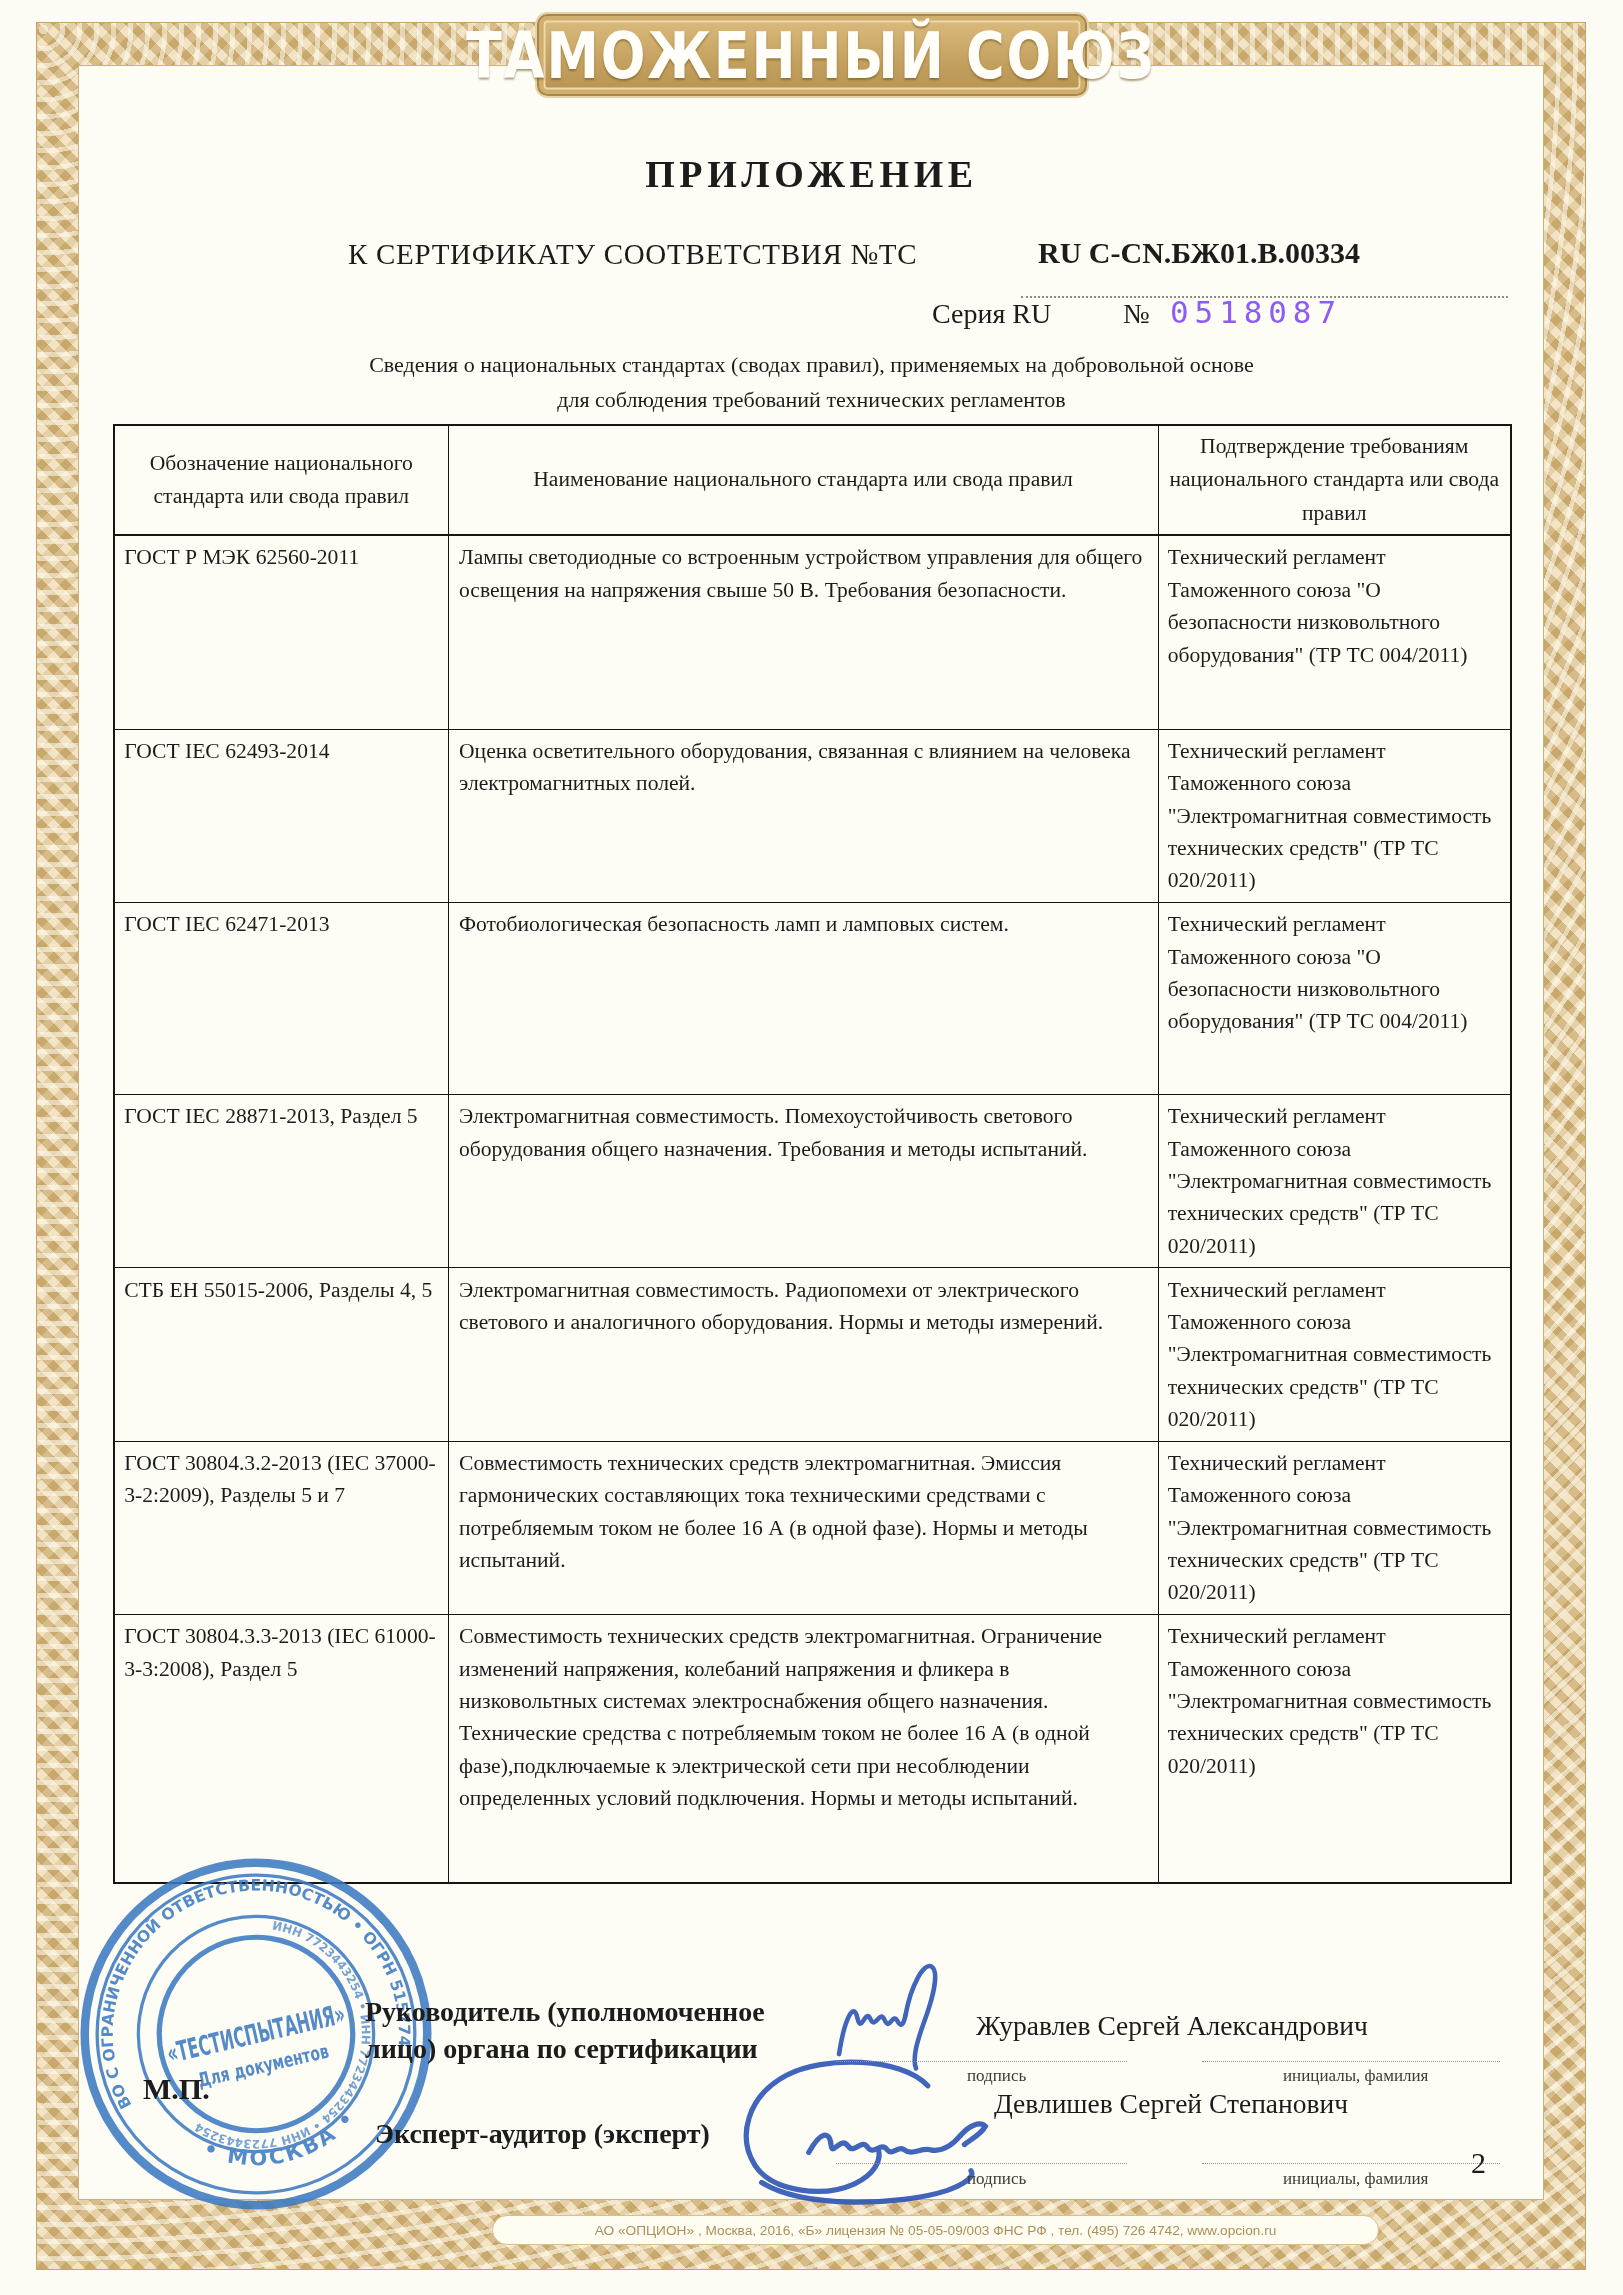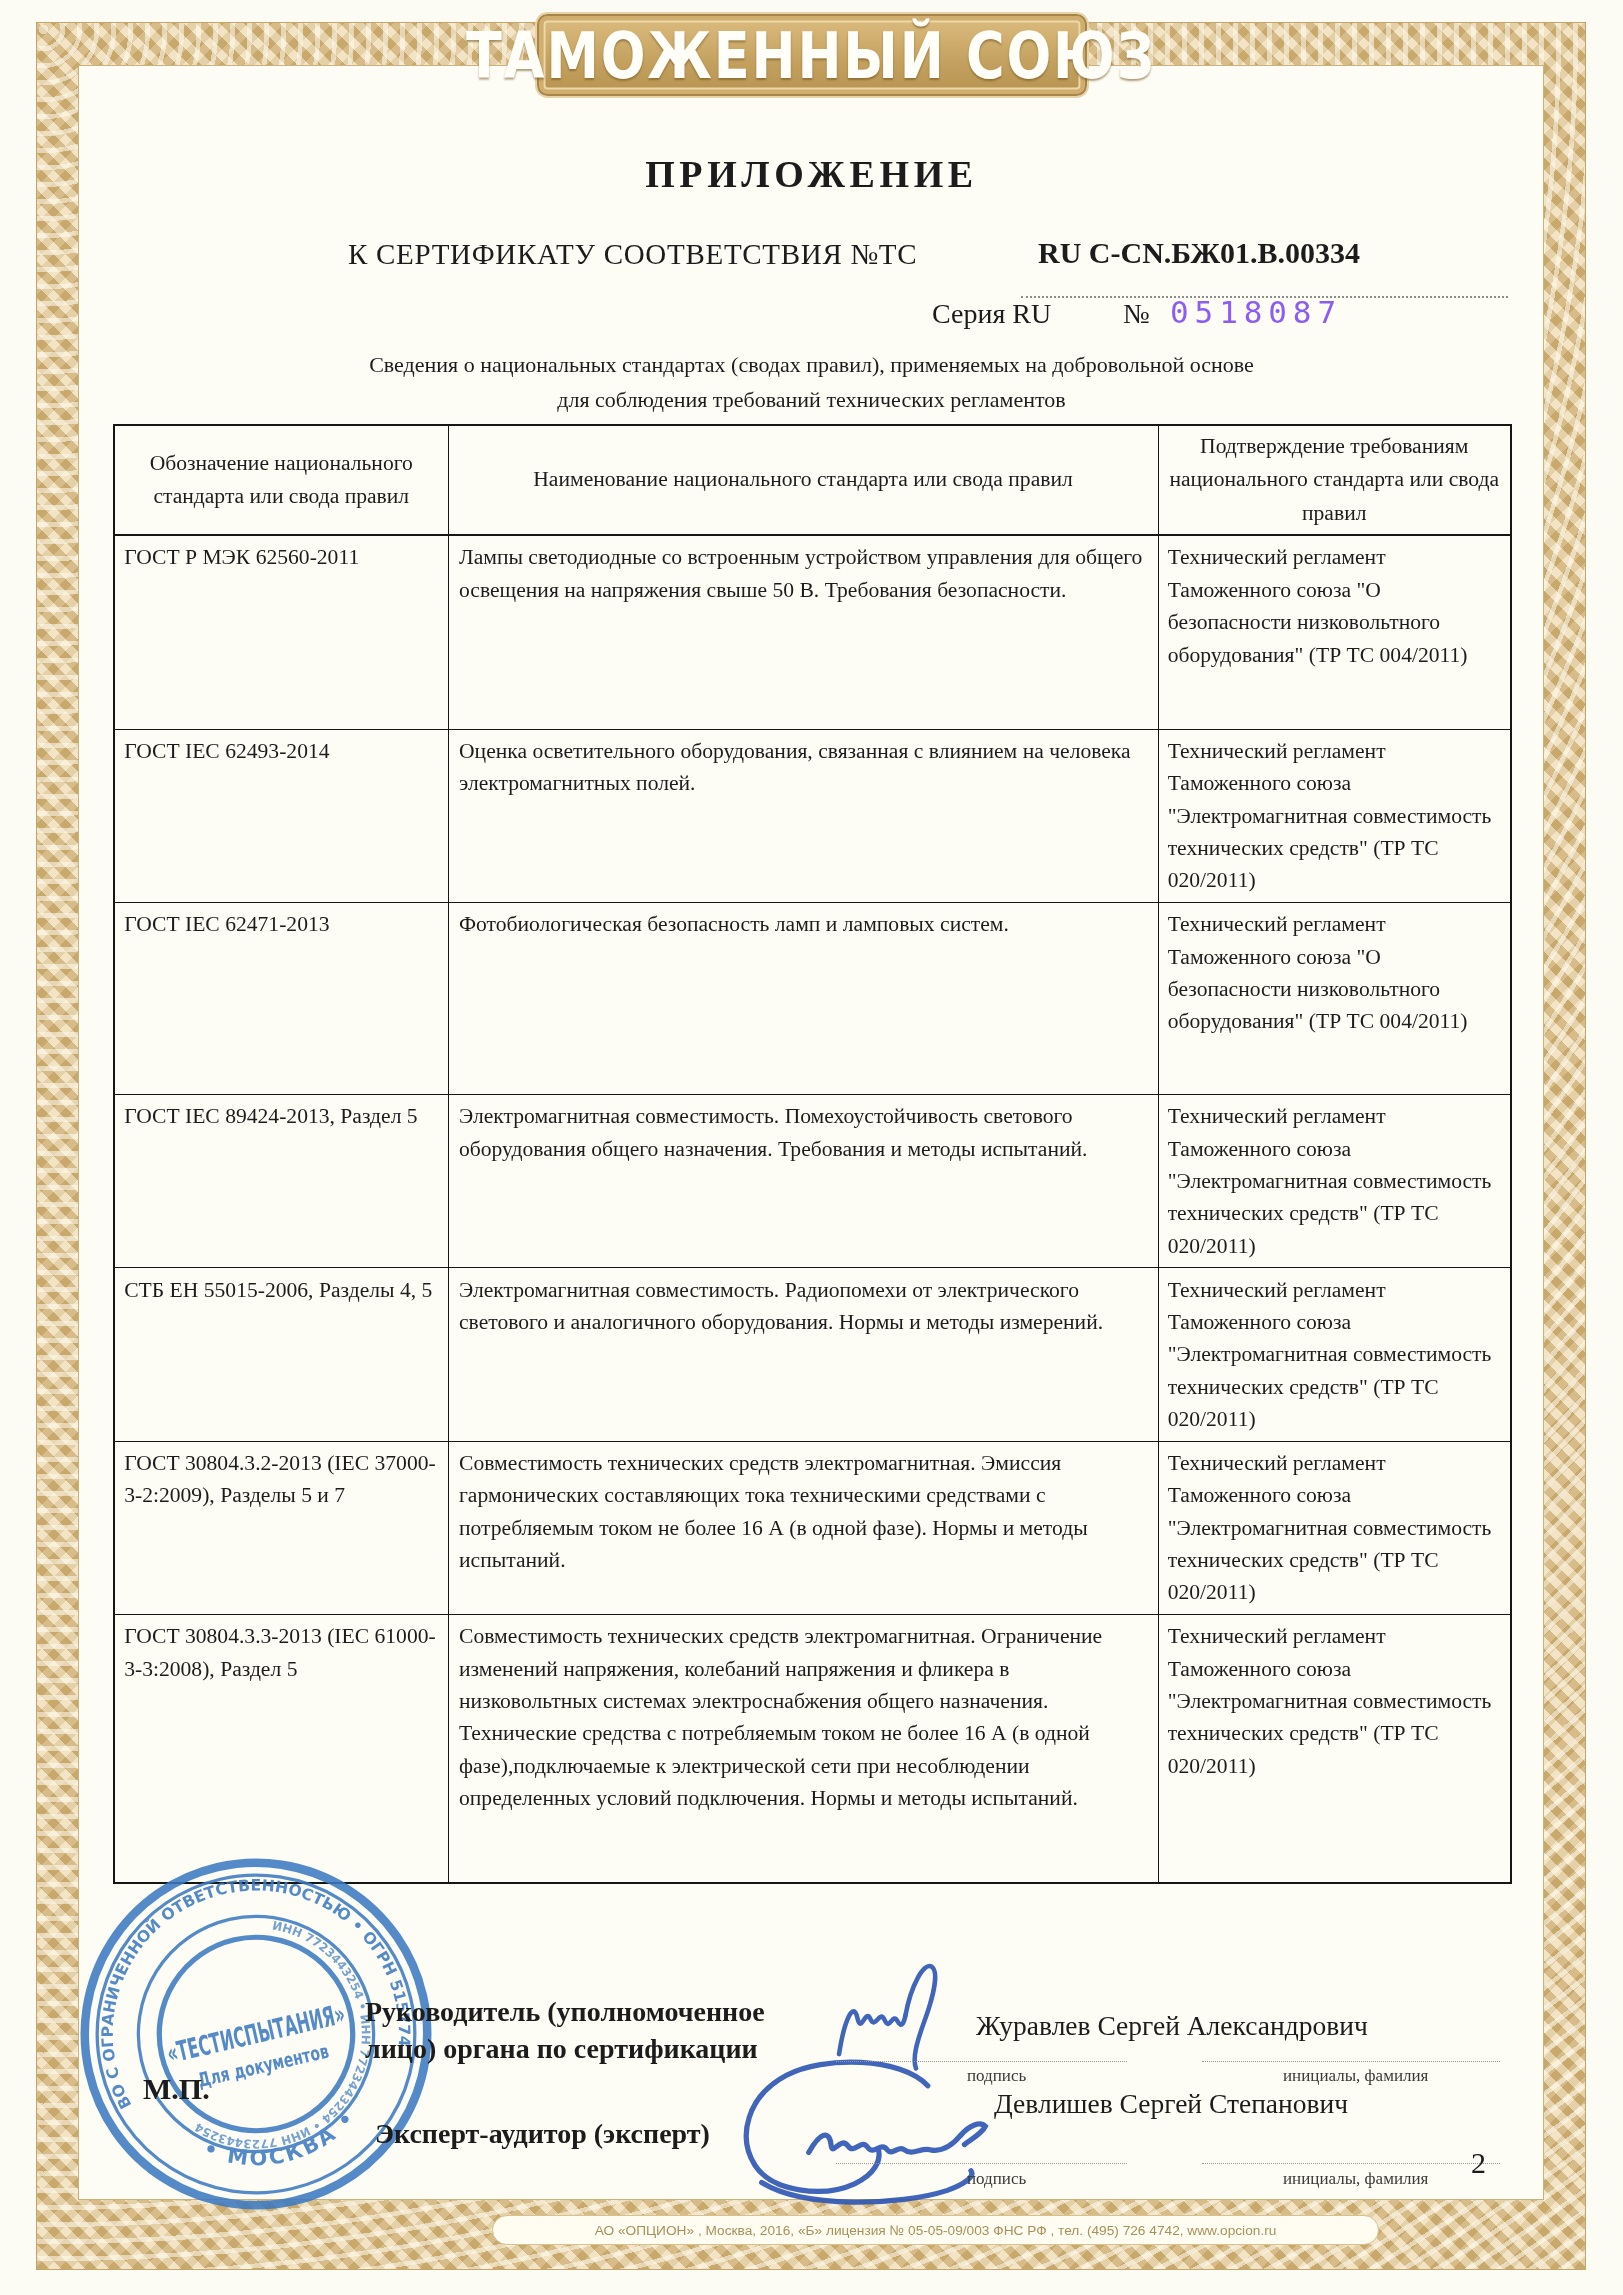--- a/index.html
+++ b/index.html
@@ -148,21 +148,21 @@
         <td class="c1">ГОСТ IEC 62493-2014</td>
         <td class="c2">Оценка осветительного оборудования, связанная с влиянием на человека электромагнитных полей.</td>
         <td class="c3">Технический регламент Таможенного союза "Электромагнитная совместимость технических средств" (ТР ТС 020/2011)</td>
       </tr>
       <tr>
         <td class="c1">ГОСТ IEC 62471-2013</td>
         <td class="c2">Фотобиологическая безопасность ламп и ламповых систем.</td>
         <td class="c3">Технический регламент Таможенного союза "О безопасности низковольтного оборудования" (ТР ТС 004/2011)</td>
       </tr>
       <tr>
-        <td class="c1">ГОСТ IEC 89424-2013, Раздел 5</td>
+        <td class="c1">ГОСТ IEC 28871-2013, Раздел 5</td>
         <td class="c2">Электромагнитная совместимость. Помехоустойчивость светового оборудования общего назначения. Требования и методы испытаний.</td>
         <td class="c3">Технический регламент Таможенного союза "Электромагнитная совместимость технических средств" (ТР ТС 020/2011)</td>
       </tr>
       <tr>
         <td class="c1">СТБ ЕН 55015-2006, Разделы 4, 5</td>
         <td class="c2">Электромагнитная совместимость. Радиопомехи от электрического светового и аналогичного оборудования. Нормы и методы измерений.</td>
         <td class="c3">Технический регламент Таможенного союза "Электромагнитная совместимость технических средств" (ТР ТС 020/2011)</td>
       </tr>
       <tr>
         <td class="c1">ГОСТ 30804.3.2-2013 (IEC 37000-3-2:2009), Разделы 5 и 7</td>

